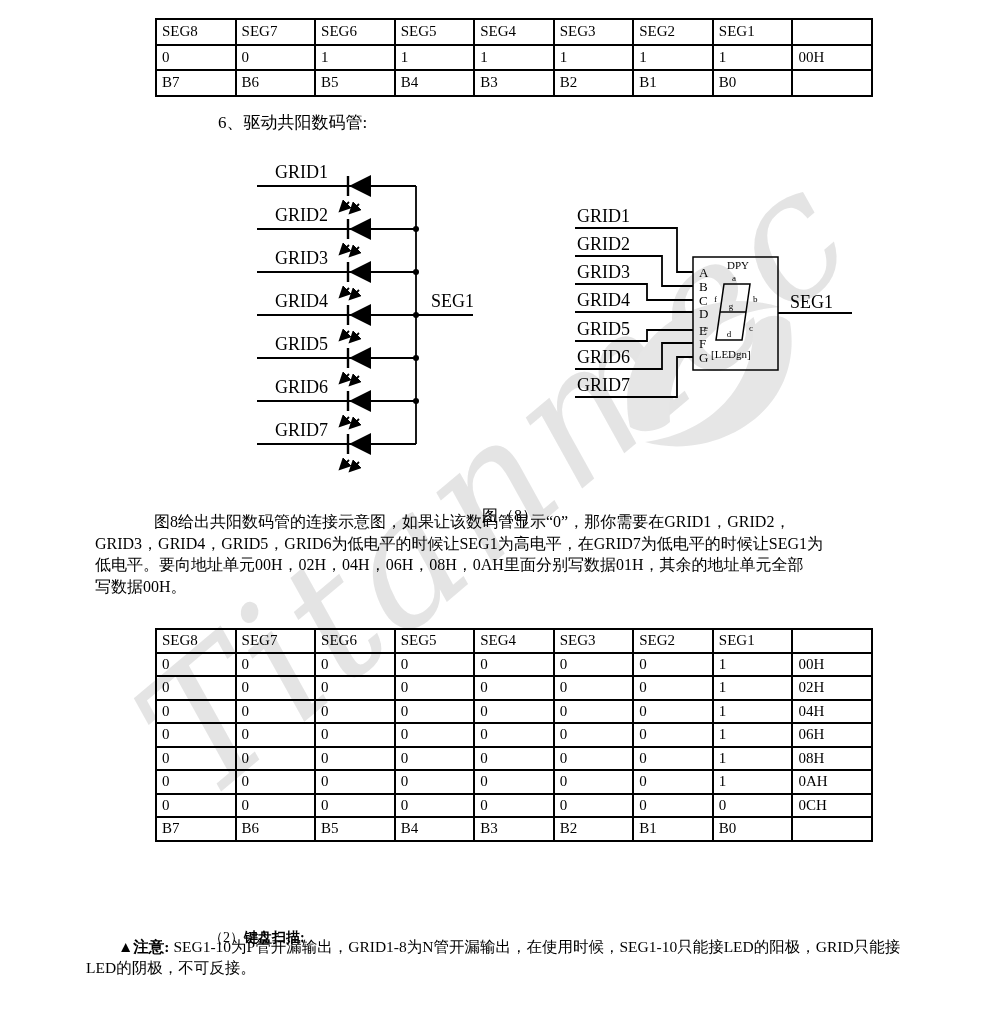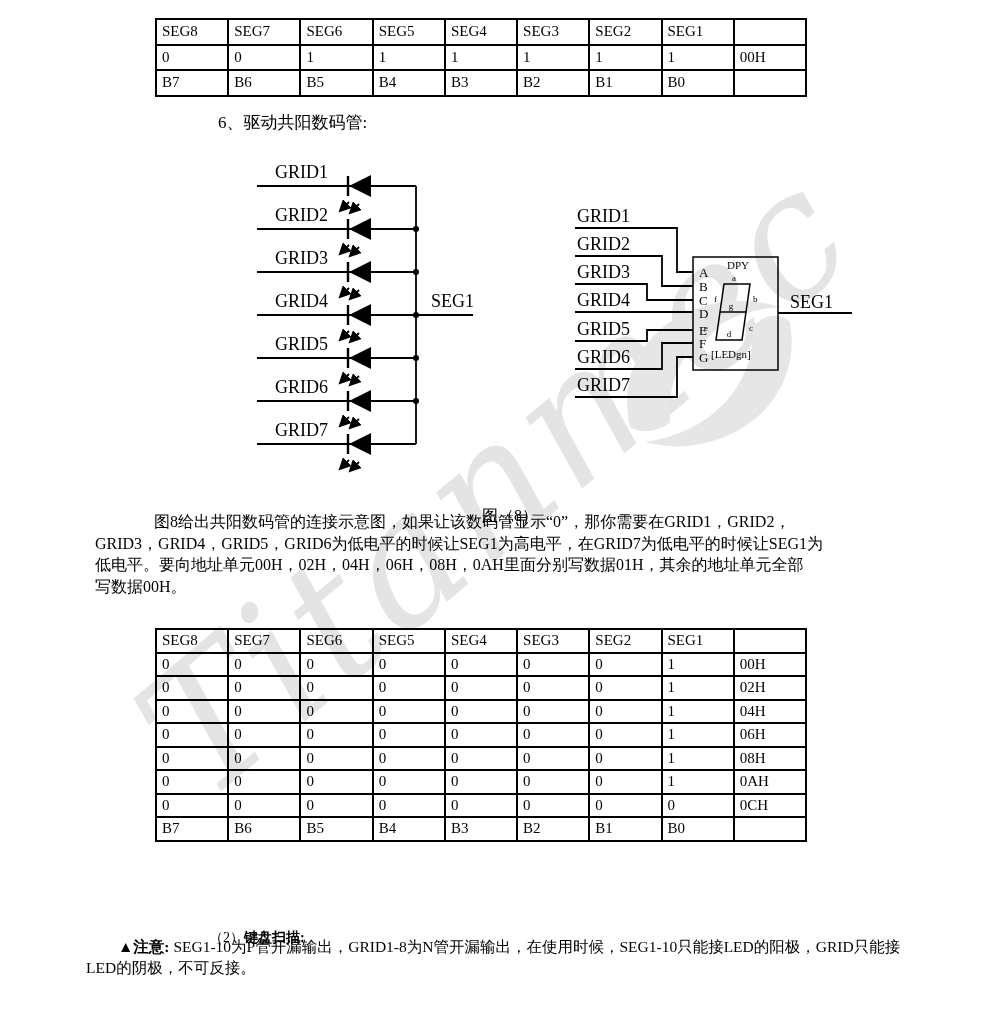--- a/index.html
+++ b/index.html
@@ -5,21 +5,21 @@
   html,body { margin:0; padding:0; background:#ffffff; }
   .page {
     position:relative; width:991px; height:1023px; background:#ffffff;
     font-family:"Liberation Serif","DejaVu Serif",serif; color:#000;
     overflow:hidden;
   }
   .wm { position:absolute; left:0; top:0; width:991px; height:1023px; z-index:0; pointer-events:none; }
   .layer { position:absolute; z-index:1; }
 
   table.datatable {
-    border-collapse:collapse; table-layout:fixed; width:652px;
+    border-collapse:collapse; table-layout:fixed; width:718px;
     background:transparent; z-index:1; position:absolute; left:155px;
   }
   table.datatable td {
     border:2px solid #000; font-size:15px; line-height:1;
     padding:0 0 0 5px; vertical-align:middle; overflow:hidden;
     font-family:"Liberation Serif","DejaVu Serif",serif; color:#000;
   }
   #table1 { top:18px; }
   #table1 td { height:23.5px; }
   #table2 { top:628px; }

